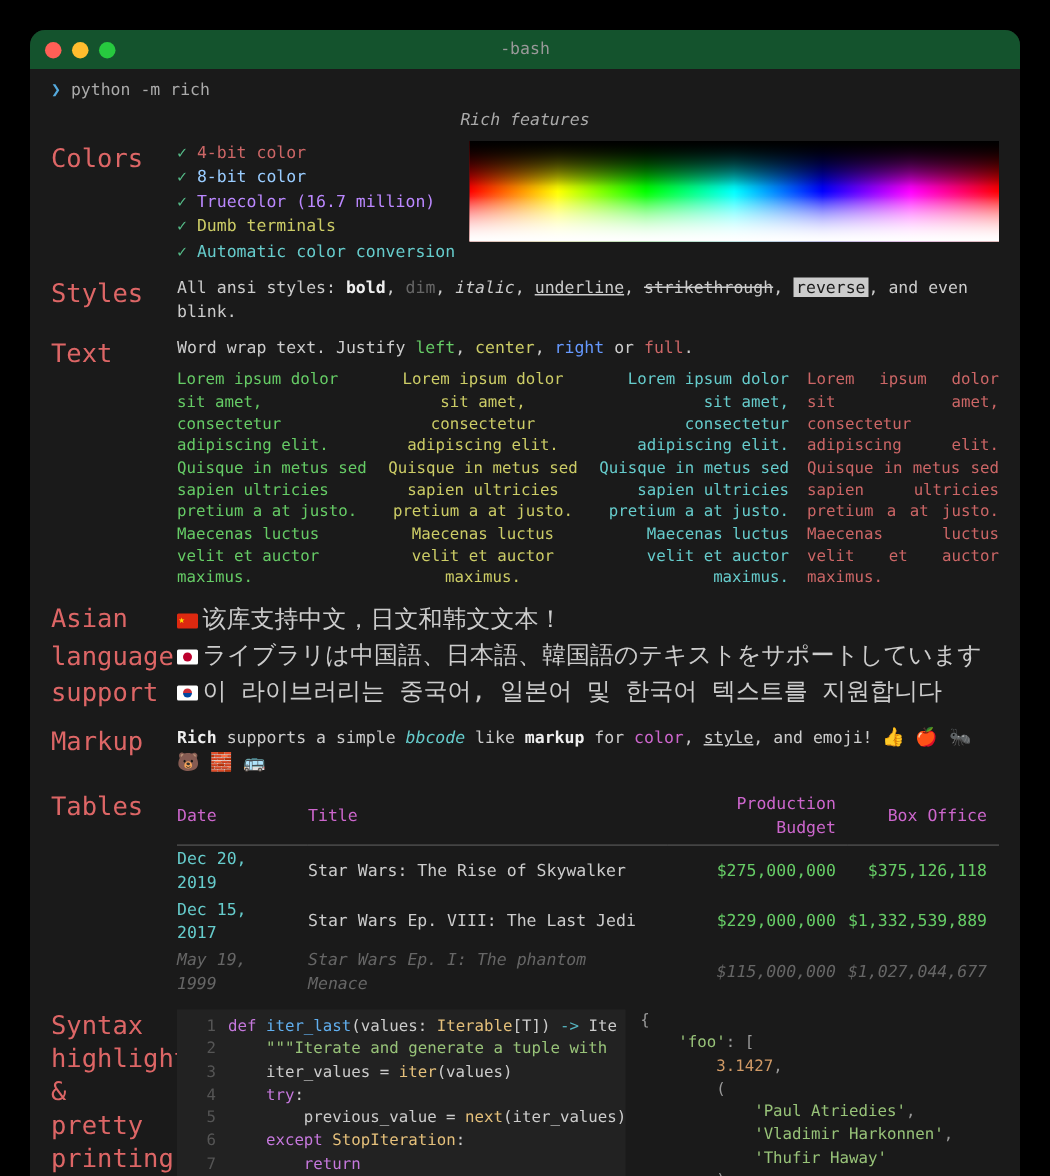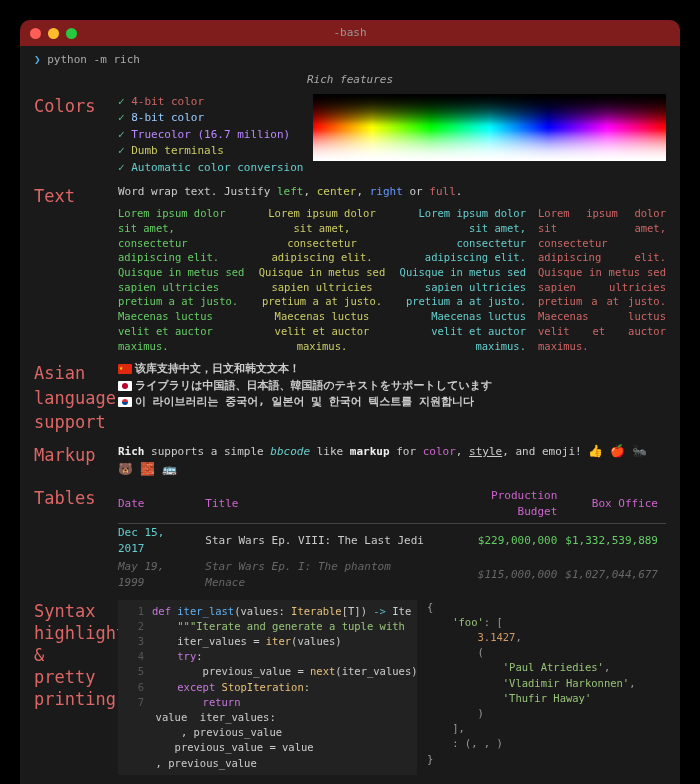--- a/index.html
+++ b/index.html
@@ -16,21 +16,21 @@
   }
   .terminal {
     width: 660px;
     background: #1a1a1a;
     border-radius: 10px;
     overflow: hidden;
     box-shadow: 0 10px 40px rgba(0,0,0,.6);
   }
   .titlebar {
     height: 26px;
-    background: #7f1d1d;
+    background: #14532d;
     display: flex;
     align-items: center;
     padding: 0 10px;
     position: relative;
   }
   .dots { display: flex; gap: 7px; }
   .dot { width: 11px; height: 11px; border-radius: 50%; }
   .dot.red { background: #ff5f56; }
   .dot.yel { background: #ffbd2e; }
   .dot.grn { background: #27c93f; }
@@ -84,21 +84,21 @@
   .lorem-grid { display: flex; gap: 12px; }
   .lorem-col { flex: 1; font-size: 10.5px; line-height: 1.4; }
   .lorem-col.l { color: #6c6; text-align: left; }
   .lorem-col.c {
     color: #cc6;
     text-align: center;
     
   }
   .lorem-col.r { color: #6cc; text-align: right; }
   .lorem-col.j { color: #c66; text-align: justify; text-align-last: justify; }
-  .cjk { font-size: 11px; line-height: 1.5; font-weight: bold; }
+  .cjk { font-size: 16px; line-height: 1.5; }
   .flag { display:inline-block; width:14px; height:10px; vertical-align:middle; margin-right:3px; border-radius:1px;}
   .flag.cn { background: linear-gradient(#de2910,#de2910); position:relative;}
   .flag.cn::after{content:"★"; color:#ffde00; font-size:7px; position:absolute; left:1px; top:-1px;}
   .flag.jp { background:#fff; position:relative;}
   .flag.jp::after{content:""; position:absolute; left:4px; top:2px; width:6px; height:6px; background:#bc002d; border-radius:50%;}
   .flag.kr { background:#fff; position:relative;}
   .flag.kr::after{content:""; position:absolute; left:4px; top:2px; width:6px; height:6px; background:linear-gradient(#cd2e3a 50%,#0047a0 50%); border-radius:50%;}
   .emoji { font-size: 12px; }
   
   table.tbl { width: 100%; border-collapse: collapse; font-size: 11px; }
@@ -153,20 +153,26 @@
           <div><span class="check">✓</span> <span class="c1">4-bit color</span></div>
           <div><span class="check">✓</span> <span class="c2">8-bit color</span></div>
           <div><span class="check">✓</span> <span class="c3">Truecolor (16.7 million)</span></div>
           <div><span class="check">✓</span> <span class="c4">Dumb terminals</span></div>
           <div><span class="check">✓</span> <span class="c5">Automatic color conversion</span></div>
         </div>
         <div class="spectrum"></div>
       </div>
     </div>
 
+    <div class="row">
+      <div class="label">Styles</div>
+      <div class="content">
+        <span>All ansi styles: </span><span class="bold">bold</span>, <span class="dim">dim</span>, <span class="ital">italic</span>, <span class="und">underline</span>, <span class="strike">strikethrough</span>, <span class="rev">reverse</span><span>, and even blink.</span>
+      </div>
+    </div>
 
     <div class="row">
       <div class="label">Text</div>
       <div class="content">
         <div>
           <span>Word wrap text. Justify </span><span class="green">left</span>, <span class="yellow">center</span>, <span class="blue">right</span> or <span class="red">full</span>.
         </div>
         <div class="lorem-grid" style="margin-top:6px">
           <div class="lorem-col l">Lorem ipsum dolor sit amet, consectetur adipiscing elit. Quisque in metus sed sapien ultricies pretium a at justo. Maecenas luctus velit et auctor maximus.</div>
           <div class="lorem-col c">Lorem ipsum dolor sit amet, consectetur adipiscing elit. Quisque in metus sed sapien ultricies pretium a at justo. Maecenas luctus velit et auctor maximus.</div>
@@ -198,20 +204,26 @@
         <table class="tbl">
           <thead>
               <tr>
             <th>Date</th>
             <th>Title</th>
             <th class="r">Production Budget</th>
             <th class="r">Box Office</th>
           </tr>
             </thead>
           <tbody id="tbody">
+              <tr class="norm">
+                <td class="date">Dec 20, 2019</td>
+                <td class="title">Star Wars: The Rise of Skywalker</td>
+                <td class="r budget">$275,000,000</td>
+                <td class="r box">$375,126,118</td>
+              </tr>
               <tr class="norm">
                 <td class="date">Dec 15, 2017</td>
                 <td class="title">Star Wars Ep. VIII: The Last Jedi</td>
                 <td class="r budget">$229,000,000</td>
                 <td class="r box">$1,332,539,889</td>
               </tr>
               <tr class="dim">
                 <td class="date">May 19, 1999</td>
                 <td class="title">Star Wars Ep. I: The phantom Menace</td>
                 <td class="r budget">$115,000,000</td>

